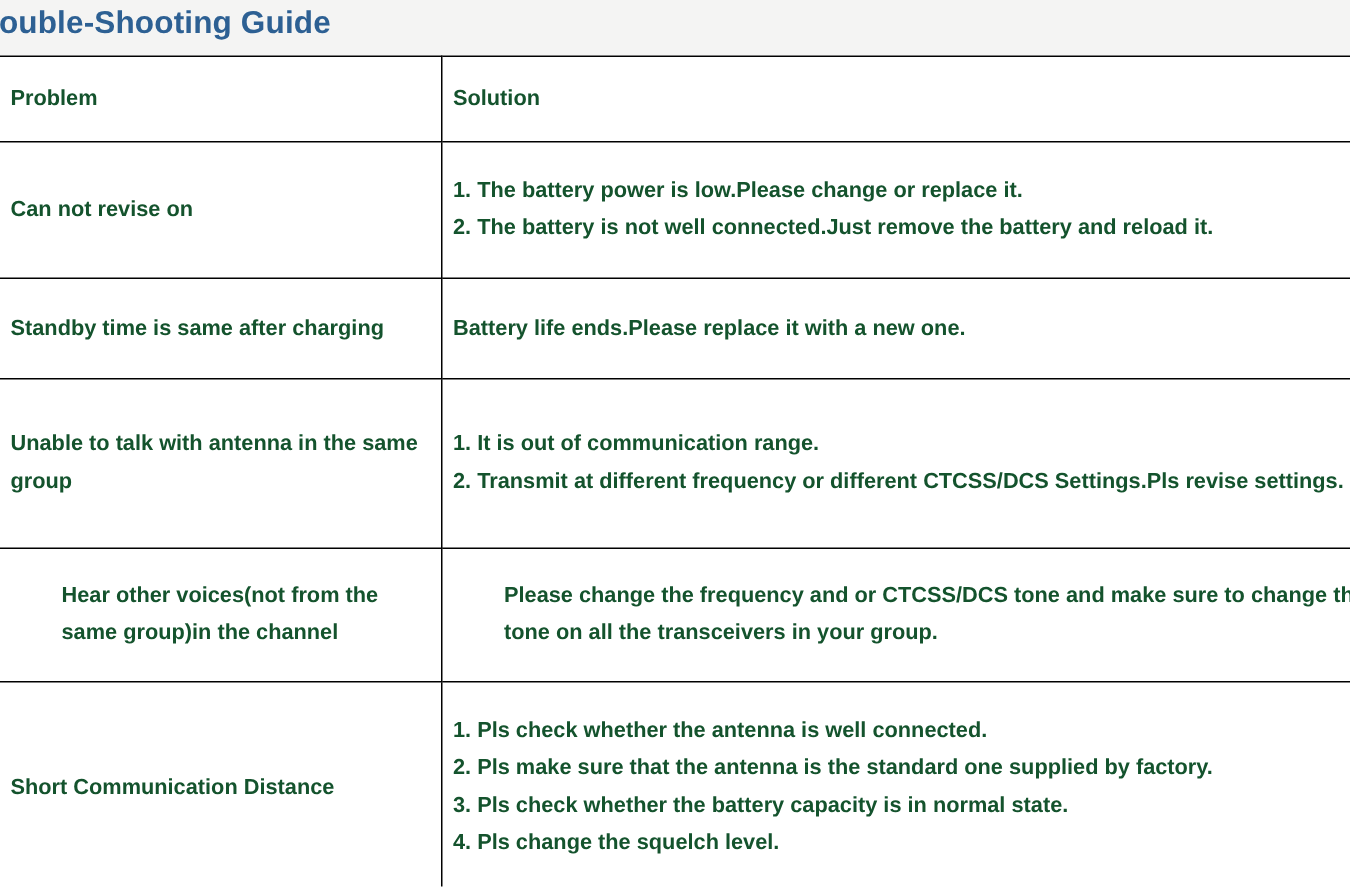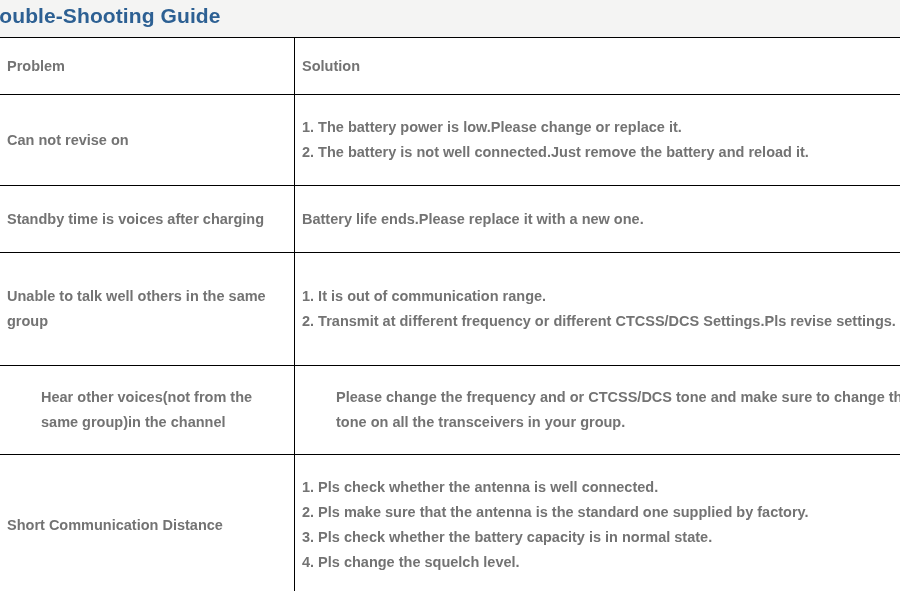--- a/index.html
+++ b/index.html
@@ -54,21 +54,21 @@
     table-layout: fixed;
     background: #ffffff;
   }
 
   .guide-table td {
     border: 1px solid #000000;
     vertical-align: middle;
     padding: 6px 8px 6px 7px;
     font-size: 14.5px;
     font-weight: bold;
-    color: #737373;
+    color: #14532d;
     line-height: 25px;
   }
 
   .col-problem { width: 279px; }
   .col-solution { width: 619px; }
 
   .r-head td { height: 44px; }
   .r-1 td { height: 78px; }
   .r-2 td { height: 54px; }
   .r-3 td { height: 100px; }
@@ -106,30 +106,30 @@
         <td class="col-problem">Can not revise on</td>
         <td class="col-solution">
           <ul class="cell-lines">
             <li>1.  The battery power is low.Please change or replace it.</li>
             <li>2.  The battery is not well connected.Just remove the battery and reload it.</li>
           </ul>
         </td>
       </tr>
 
       <tr class="r-2">
-        <td class="col-problem">Standby time is voices after charging</td>
+        <td class="col-problem">Standby time is same after charging</td>
         <td class="col-solution">
           <ul class="cell-lines">
             <li>Battery life ends.Please replace it with a new one.</li>
           </ul>
         </td>
       </tr>
 
       <tr class="r-3">
-        <td class="col-problem">Unable to talk well others in the same group</td>
+        <td class="col-problem">Unable to talk with antenna in the same group</td>
         <td class="col-solution">
           <ul class="cell-lines">
             <li>1. It is out of communication range.</li>
             <li>2.  Transmit at different frequency or different CTCSS/DCS Settings.Pls revise settings.</li>
           </ul>
         </td>
       </tr>
 
       <tr class="r-4">
         <td class="col-problem">Hear other voices(not from the same group)in the channel</td>

